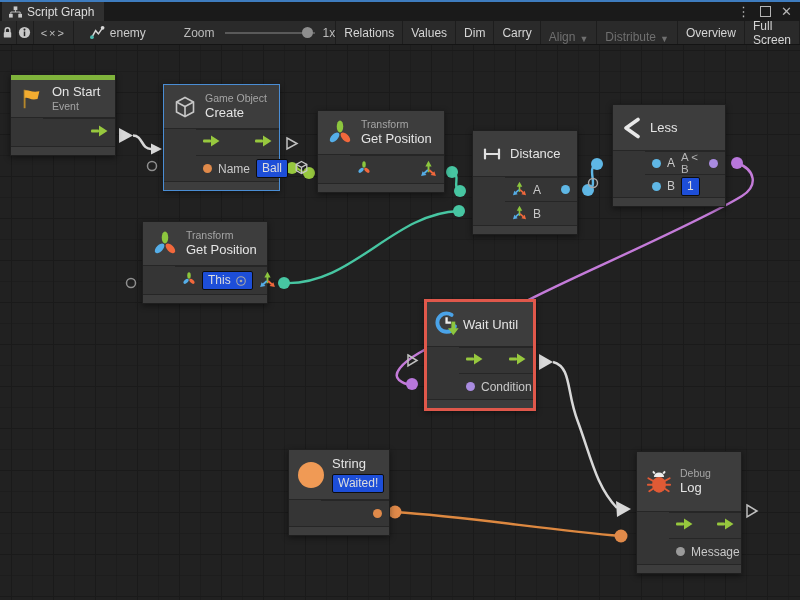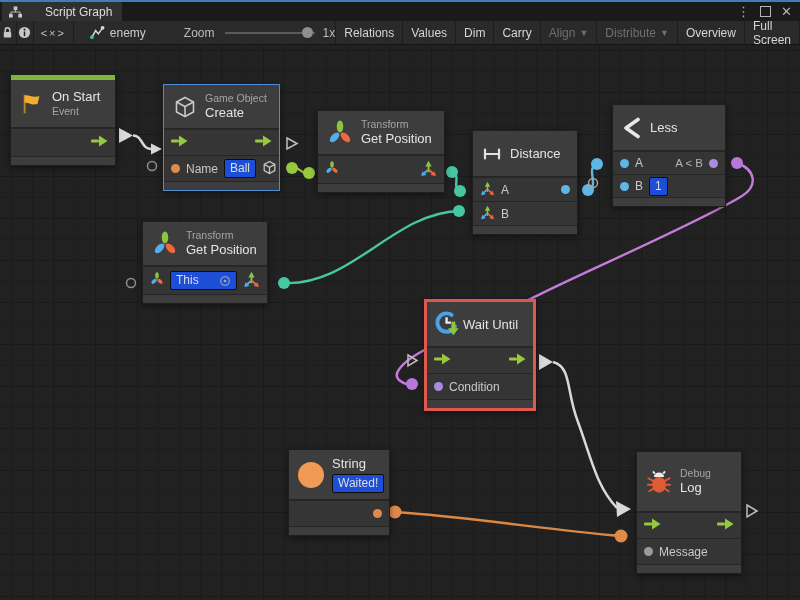--- a/index.html
+++ b/index.html
@@ -2,29 +2,29 @@
 <html><head>
 <meta charset="utf-8">
 <style>
   html,body{margin:0;padding:0;background:#111;}
   #app{position:relative;width:800px;height:600px;overflow:hidden;
        font-family:"Liberation Sans",sans-serif;background:#212121;
        -webkit-font-smoothing:antialiased;}
   
   .topline{position:absolute;left:0;top:0;width:800px;height:2px;background:#3E7CBF;z-index:5;}
   .titlebar{position:absolute;left:0;top:0;width:800px;height:21px;background:#1A1A1A;z-index:4;display:flex;align-items:flex-end;}
-  .tab{display:flex;align-items:center;gap:23px;height:19px;padding:0 10px 0 7px;background:#303030;color:#DDD;font-size:12px;margin-left:2px;}
+  .tab{display:flex;align-items:center;gap:5px;height:19px;padding:0 10px 0 7px;background:#303030;color:#DDD;font-size:12px;margin-left:2px;}
   .winctl{margin-left:auto;display:flex;align-items:center;gap:10px;padding-right:8px;color:#B5B5B5;height:19px;}
   .winctl .glyph{font-size:13px;line-height:13px;cursor:default;}
   .maxbox{width:9px;height:9px;border:1.5px solid #B5B5B5;display:inline-block;}
   
   .toolbar{position:absolute;left:0;top:21px;width:800px;height:23px;background:#2A2A2A;border-bottom:1px solid #141414;z-index:4;display:flex;align-items:center;font-size:12px;color:#D5D5D5;}
   .tbtn{display:flex;align-items:center;justify-content:center;height:23px;padding:0 8px;border-right:1px solid #1D1D1D;}
   .tbtn.first{border-left:1px solid #1D1D1D;}
-  .tbtn.disabled{color:#6F6F6F;}
+  .tbtn.disabled{color:#6F6F6F;align-items:flex-end;}
   .caret{font-size:9px;margin-left:4px;color:#6F6F6F;}
   .iconbtn{width:26px;display:flex;align-items:center;justify-content:center;height:23px;border-right:1px solid #1D1D1D;}
   .anglebtn{width:64px;letter-spacing:2px;color:#C0C0C0;font-size:11px;}
   .crumb{display:flex;align-items:center;gap:5px;margin-left:16px;color:#CCC;}
   .zoomgrp{display:flex;align-items:center;margin-left:38px;color:#BBB;}
   .zoomline{position:relative;width:90px;height:2px;background:#5A5A5A;margin:0 8px 0 10px;}
   .zoomhandle{position:absolute;right:2px;top:-5px;width:11px;height:11px;border-radius:50%;background:#8E8E8E;}
   .tbspacer{flex:1;}
   
   .canvas{position:absolute;left:0;top:44px;width:800px;height:556px;background-color:#212121;
@@ -34,21 +34,21 @@
   svg.wires{position:absolute;left:0;top:0;width:800px;height:600px;z-index:1;pointer-events:none;}
   
   .node{position:absolute;z-index:2;background:#353535;border:1px solid #1E1E1E;box-sizing:border-box;
         box-shadow:0 2px 6px rgba(0,0,0,.45);}
   .node.sel-blue{border:1px solid #4A8DD4;}
   .node.sel-red{border:3px solid #E0584B;}
   .nhead{background:#3D3D3D;display:flex;align-items:center;gap:8px;padding:0 9px;border-bottom:1px solid #262626;box-sizing:border-box;}
   .ncol{display:flex;flex-direction:column;justify-content:center;line-height:1.25;}
   .nsub{font-size:10.5px;color:#A5A5A5;}
   .ntitle{font-size:13px;color:#E4E4E4;}
-  .nrow{display:flex;align-items:center;gap:6px;padding:0 7px;border-top:1px solid #262626;box-sizing:border-box;font-size:12px;color:#C9C9C9;}
+  .nrow{display:flex;align-items:center;gap:6px;padding:0 7px;border-top:1px solid #262626;box-sizing:border-box;font-size:12px;color:#C9C9C9;margin-left:32px;}
   .nrow:first-of-type{border-top:none;}
   .nfoot{height:8px;background:#3D3D3D;border-top:1px solid #262626;}
   .strip{height:5px;background:#7FB33B;}
   .dot{width:9px;height:9px;border-radius:50%;flex:0 0 auto;}
   .right{margin-left:auto;}
   .field{background:#1d4ed8;border:1px solid #0D0D0D;border-radius:2px;padding:0 5px;color:#DDD;font-size:12px;line-height:17px;display:flex;align-items:center;gap:4px;}
   .circle-icon{width:26px;height:26px;border-radius:50%;background:#F09A55;flex:0 0 auto;}
   .sublabel{font-size:11.5px;color:#B5B5B5;}
 </style>
 </head>
@@ -160,21 +160,21 @@
 
     <circle cx="152" cy="166" r="4.5" fill="none" stroke="#909090" stroke-width="1.5"></circle>
     <circle cx="131" cy="283" r="4.5" fill="none" stroke="#909090" stroke-width="1.5"></circle>
     <polygon points="287,138 297,143.5 287,149" fill="none" stroke="#C0C0C0" stroke-width="1.5"></polygon>
     <polygon points="408,355 417,360.5 408,366" fill="none" stroke="#C0C0C0" stroke-width="1.5"></polygon>
     <polygon points="747,505 757,511 747,517" fill="none" stroke="#C0C0C0" stroke-width="1.5"></polygon>
   </svg>
 
   <div class="node" style="left:10px;top:74px;width:106px;">
     <div class="strip"></div>
-    <div class="nhead" style="height:48px;">
+    <div class="nhead" style="height:38px;">
       <svg width="24" height="24" viewBox="0 0 26 26">
         <line x1="5" y1="3" x2="5" y2="23" stroke="#B5872B" stroke-width="2"></line>
         <path d="M5 4 C9 2 12 6.5 21 4.5 L19 13 C11 15 9 10.5 5 12 Z" fill="#F2AC30"></path>
       </svg>
       <div class="ncol">
         <span class="ntitle">On Start</span>
         <span class="nsub">Event</span>
       </div>
     </div>
     <div class="nrow" style="height:28px;">

